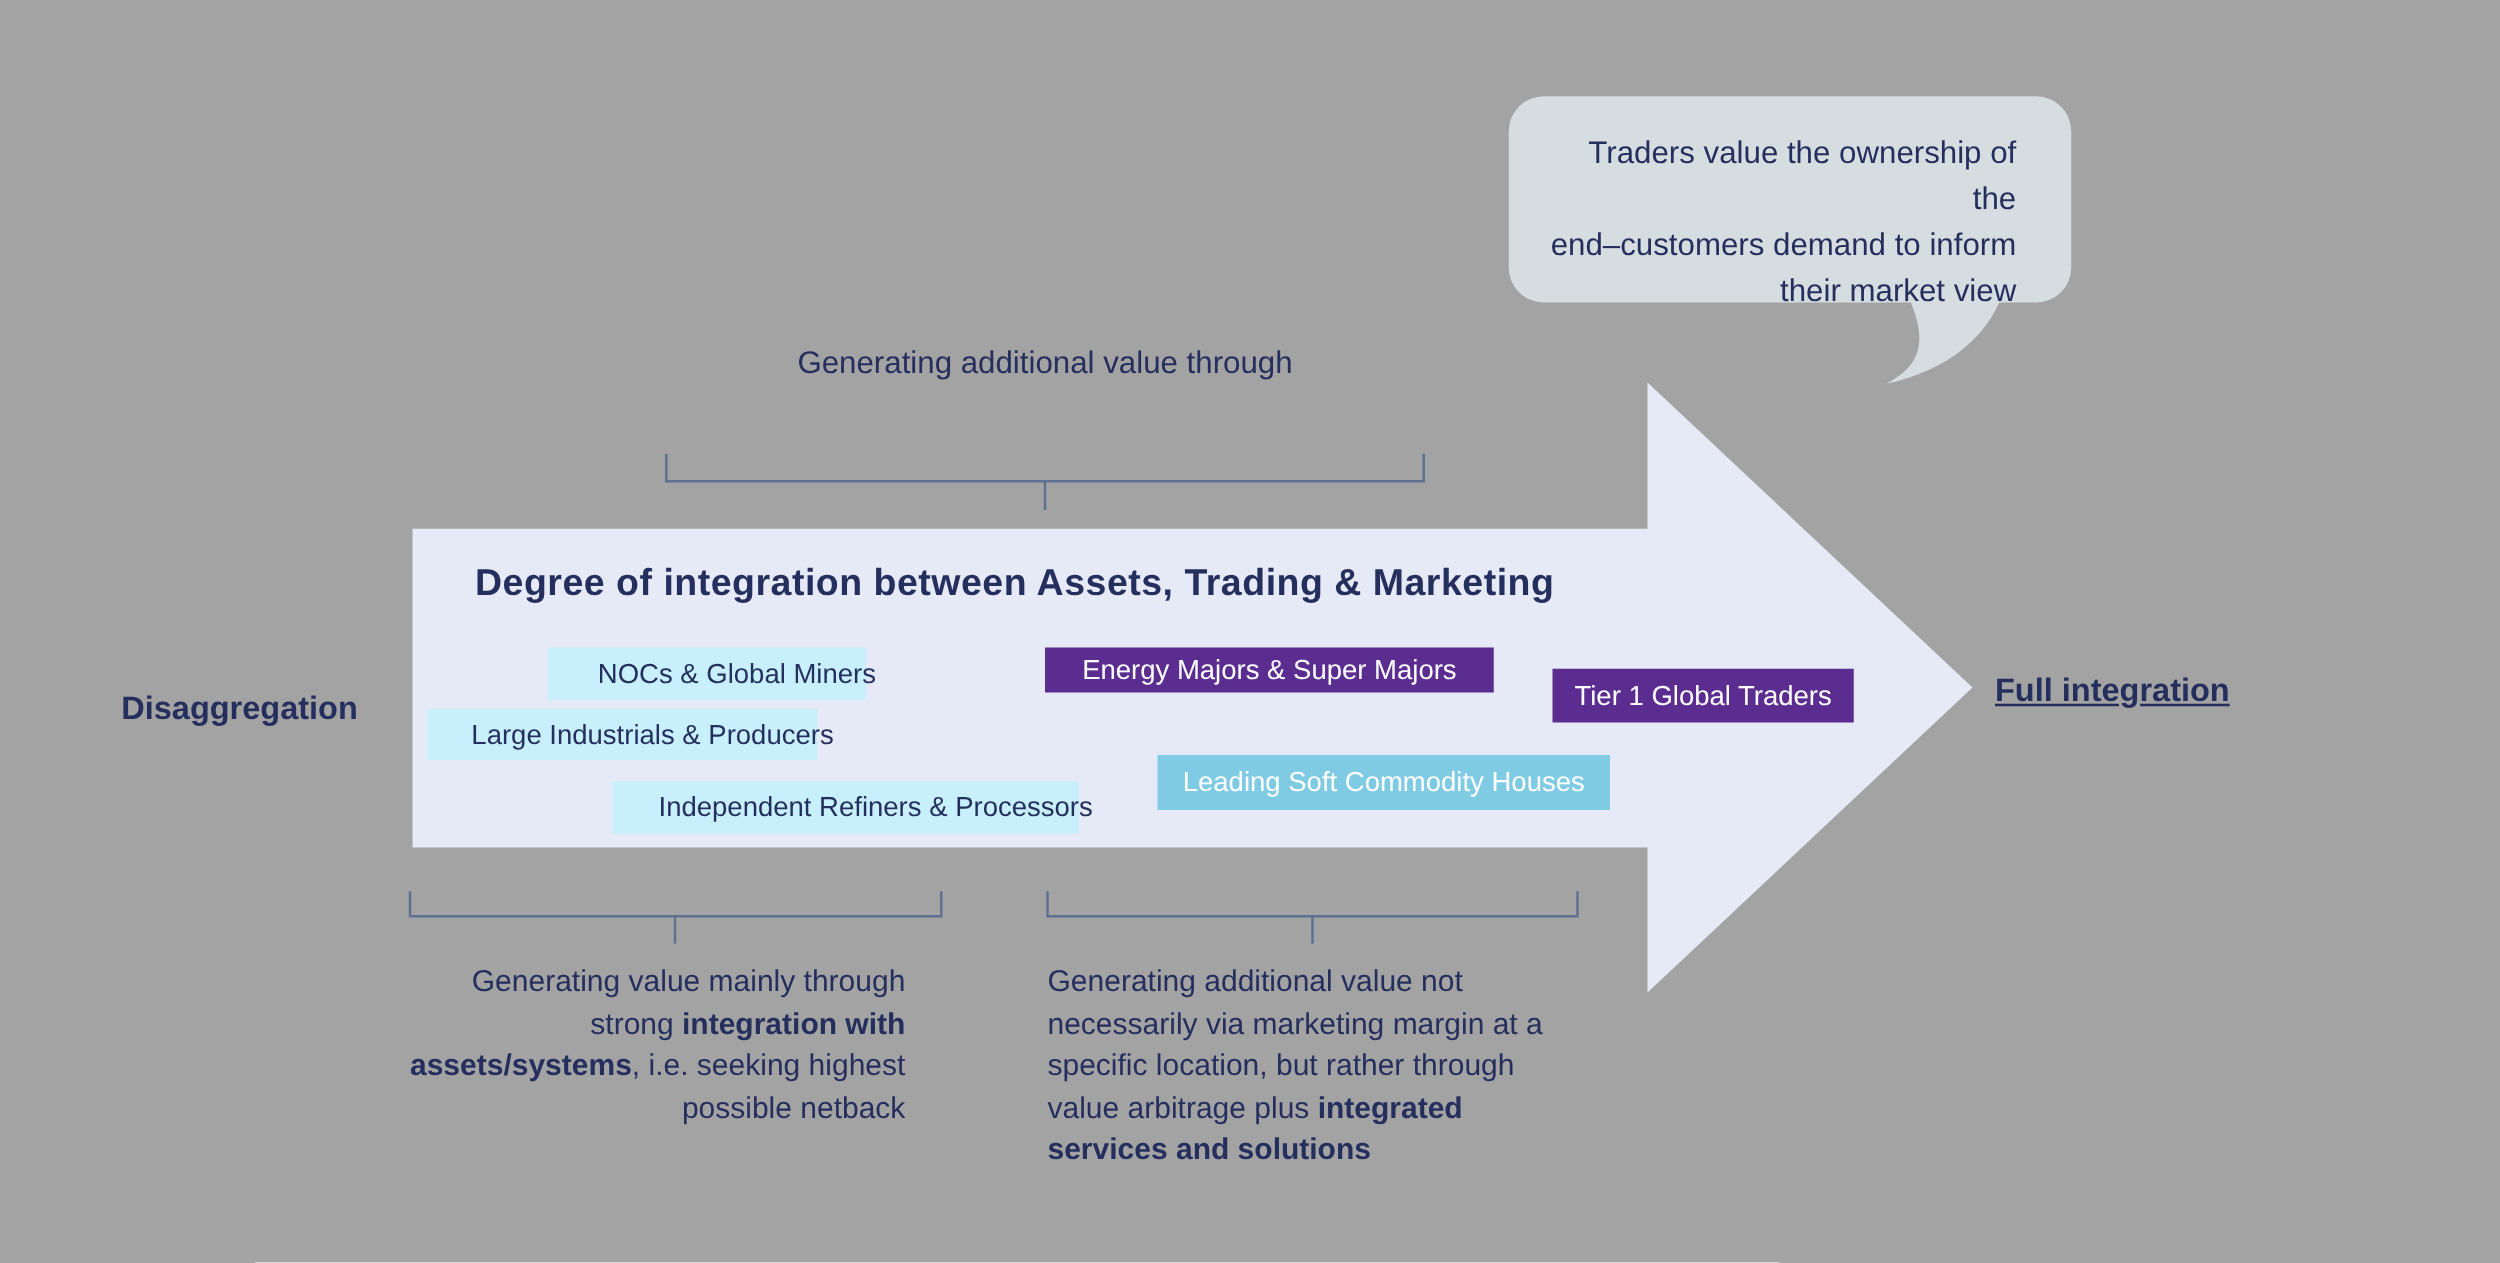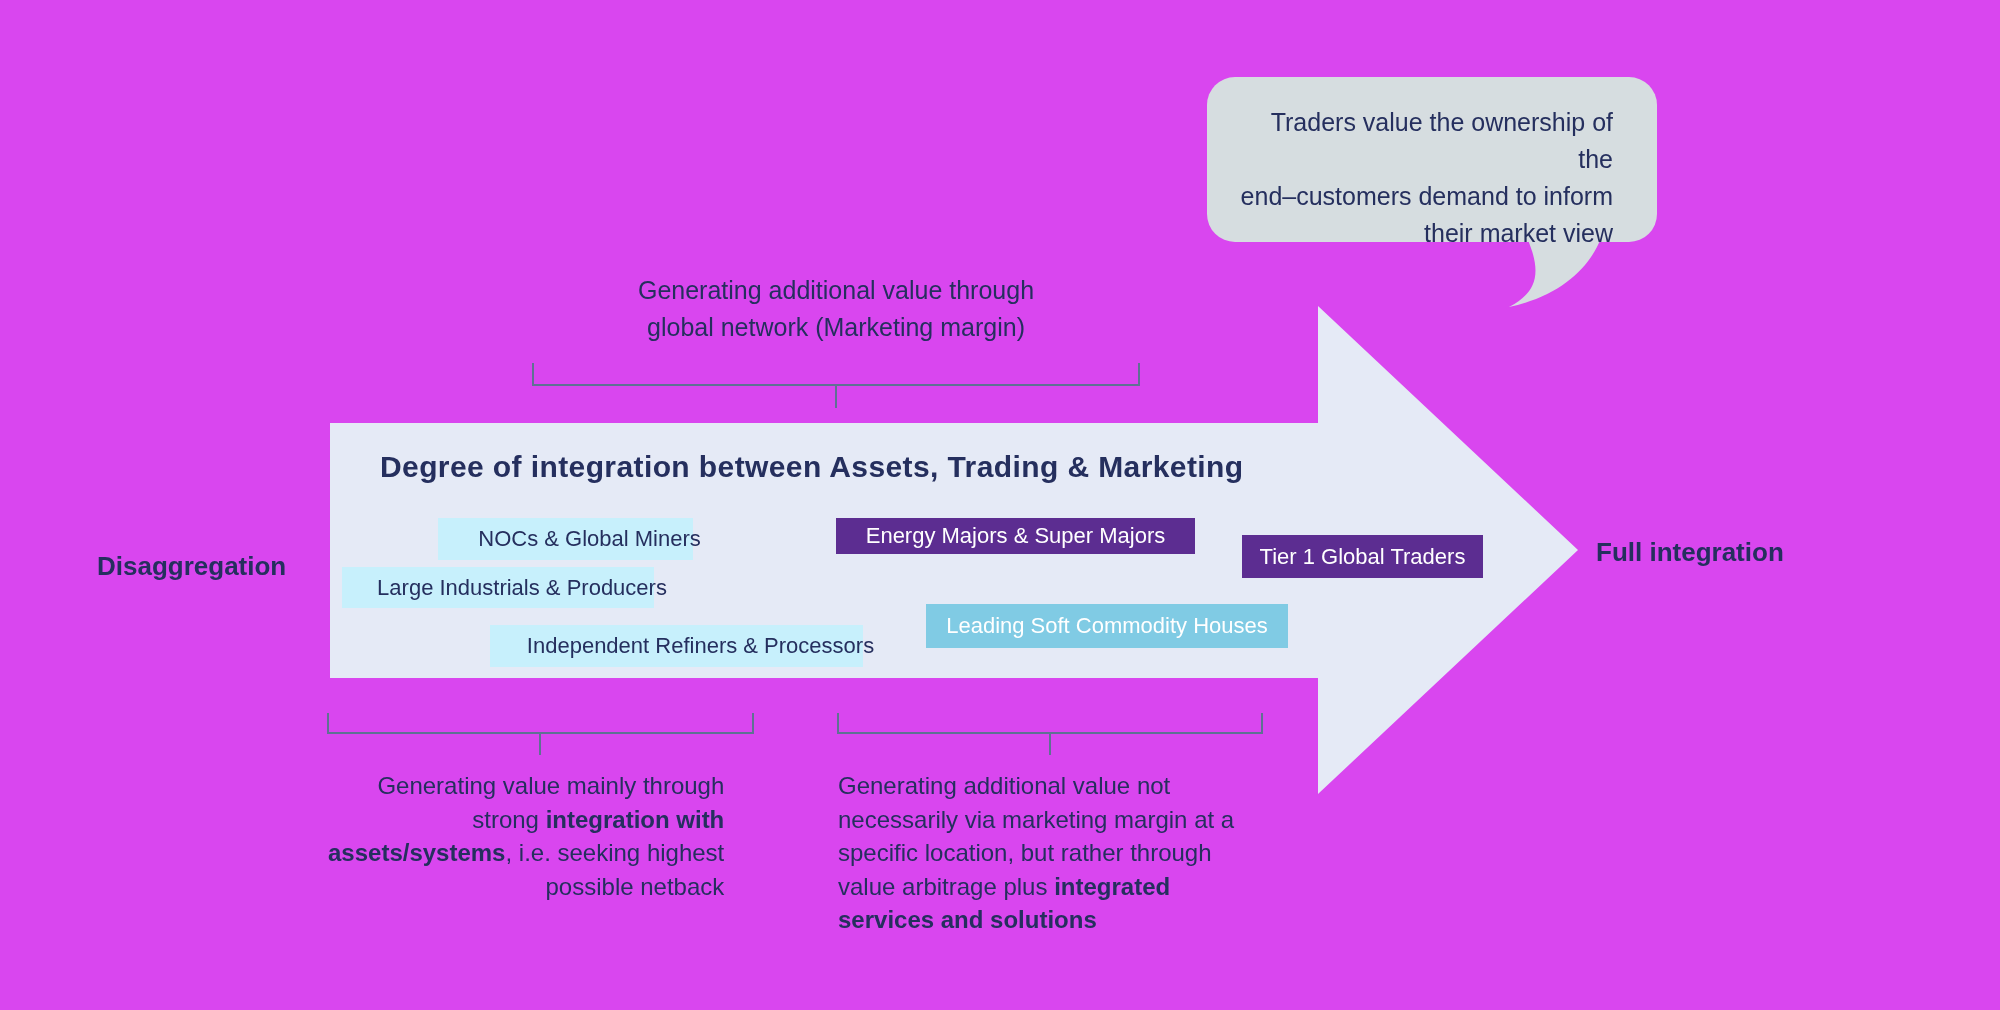--- a/index.html
+++ b/index.html
@@ -1,17 +1,17 @@
 <!DOCTYPE html>
 <html style="--navy: #252f5e; --purple: #5c2d91; --cyan: #c7f0fc; --sky: #80cbe4; --arrow_fill: #e5eaf6; --bubble_fill: #d6dde0; --bracket: #5f7193;"><head>
 <meta charset="utf-8">
 <style>
   html,body{margin:0;padding:0;background:#ffffff;}
   .canvas{
-    position:relative;width:2000px;height:1010px;overflow:hidden;background:#d946ef;
+    position:relative;width:2000px;height:1010px;overflow:hidden;background:#a3a3a3;
     font-family:"Liberation Sans","DejaVu Sans",sans-serif;
     color:var(--navy,#252f5e);
   }
   .shapes{position:absolute;left:0;top:0;z-index:1;}
   .arrowfill{fill:var(--arrow_fill,#e5eaf6);}
   .tailfill{fill:var(--bubble_fill,#d6dde0);}
   .bracket{fill:none;stroke:var(--bracket,#5f7193);stroke-width:2px;}
 
   .callout{
     position:absolute;z-index:2;left:1207px;top:77px;width:450px;height:165px;
@@ -29,21 +29,21 @@
     position:absolute;z-index:2;left:380px;top:450px;
     font-size:30px;font-weight:bold;letter-spacing:0.4px;color:var(--navy,#252f5e);
     white-space:nowrap;
   }
 
   .side-label{
     position:absolute;z-index:2;font-size:26px;font-weight:bold;
     color:var(--navy,#252f5e);white-space:nowrap;
   }
   .side-label.left{left:97px;top:551px;}
-  .side-label.right{left:1596px;top:537px;}
+  .side-label.right{left:1596px;top:537px;text-decoration:underline;}
 
   .box{
     position:absolute;z-index:3;display:flex;align-items:center;justify-content:center;
     font-size:22px;white-space:nowrap;box-sizing:border-box;
   }
   .box.cyan{background:var(--cyan,#c7f0fc);color:var(--navy,#252f5e);padding-left:48px;}
   .box.purple{background:var(--purple,#5c2d91);color:#ffffff;}
   .box.sky{background:var(--sky,#80cbe4);color:#ffffff;}
   .b-nocs{left:438px;top:518px;width:255px;height:42px;}
   .b-energy{left:836px;top:518px;width:359px;height:36px;}
@@ -74,21 +74,20 @@
   </svg>
 
   <div class="callout">
     <div>Traders value the ownership of the</div>
     <div>end–customers demand to inform</div>
     <div>their market view</div>
   </div>
 
   <div class="top-note">
     <div>Generating additional value through</div>
-    <div>global network (Marketing margin)</div>
   </div>
 
   <div class="side-label left">Disaggregation</div>
   <div class="side-label right">Full integration</div>
 
   <div class="arrow-title">Degree of integration between Assets, Trading &amp; Marketing</div>
 
   <div class="box cyan b-nocs">NOCs &amp; Global Miners</div>
   <div class="box purple b-energy">Energy Majors &amp; Super Majors</div>
   <div class="box purple b-tier1">Tier 1 Global Traders</div>

